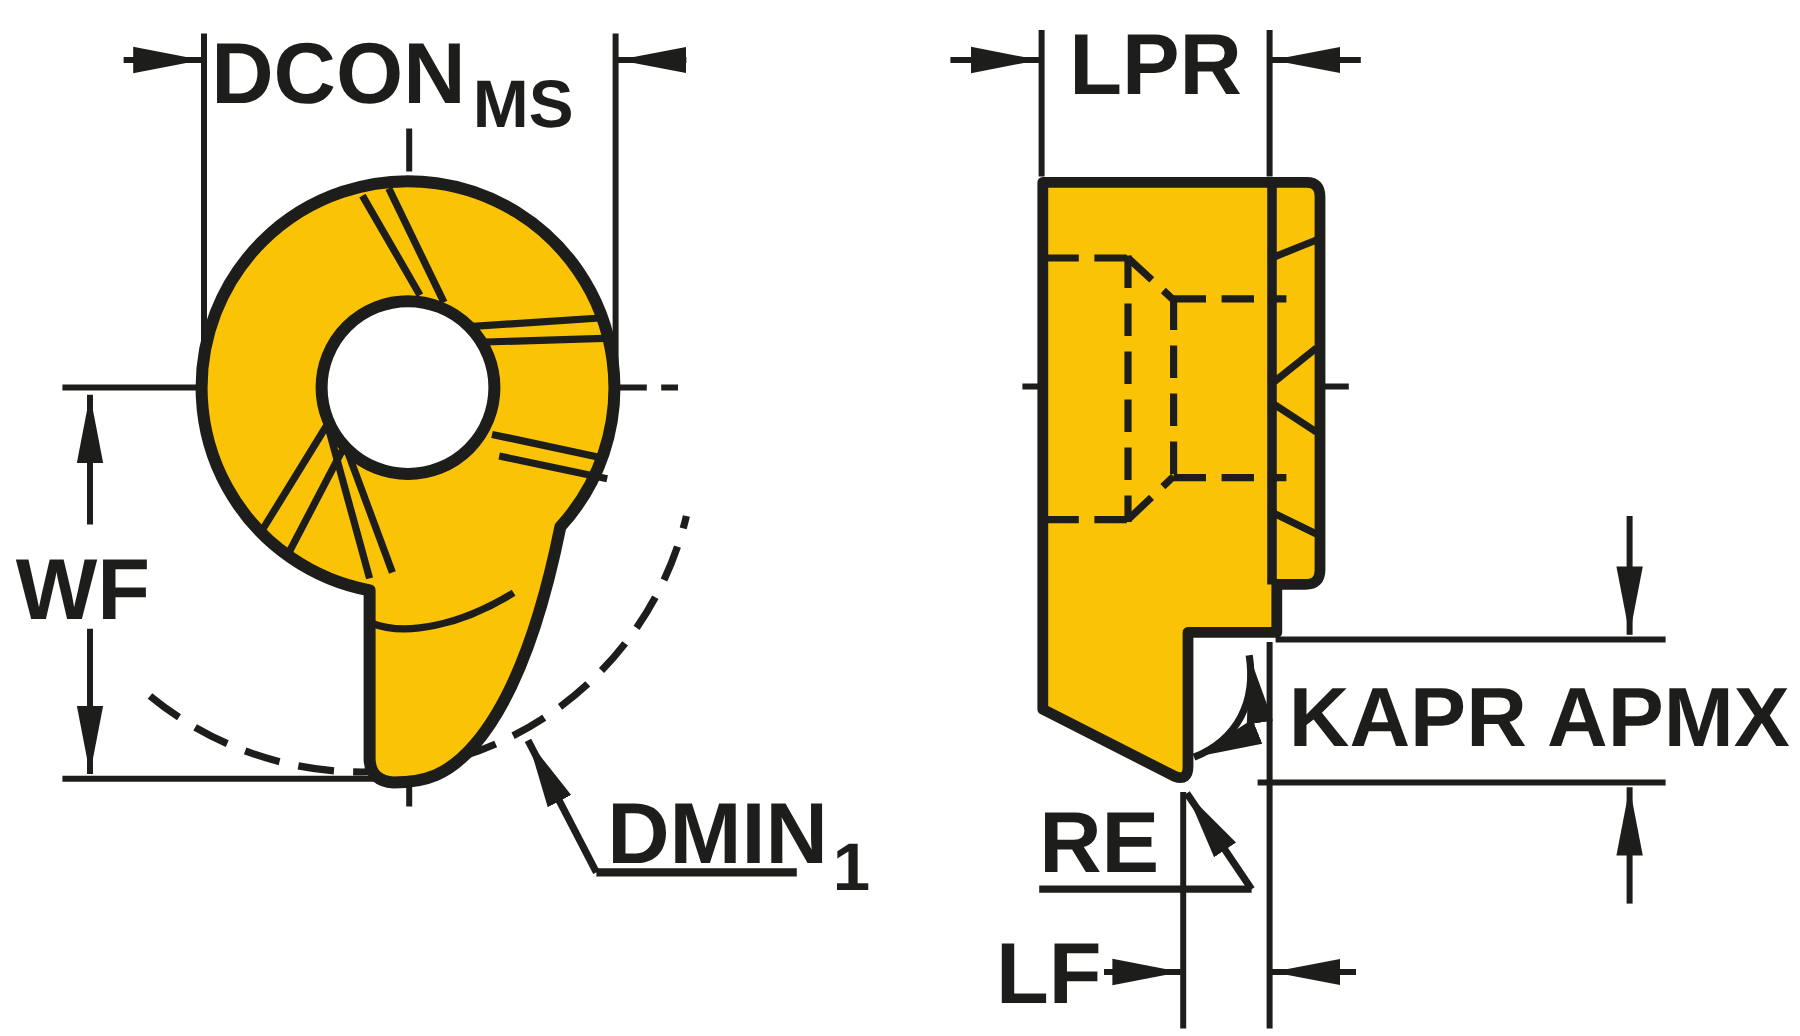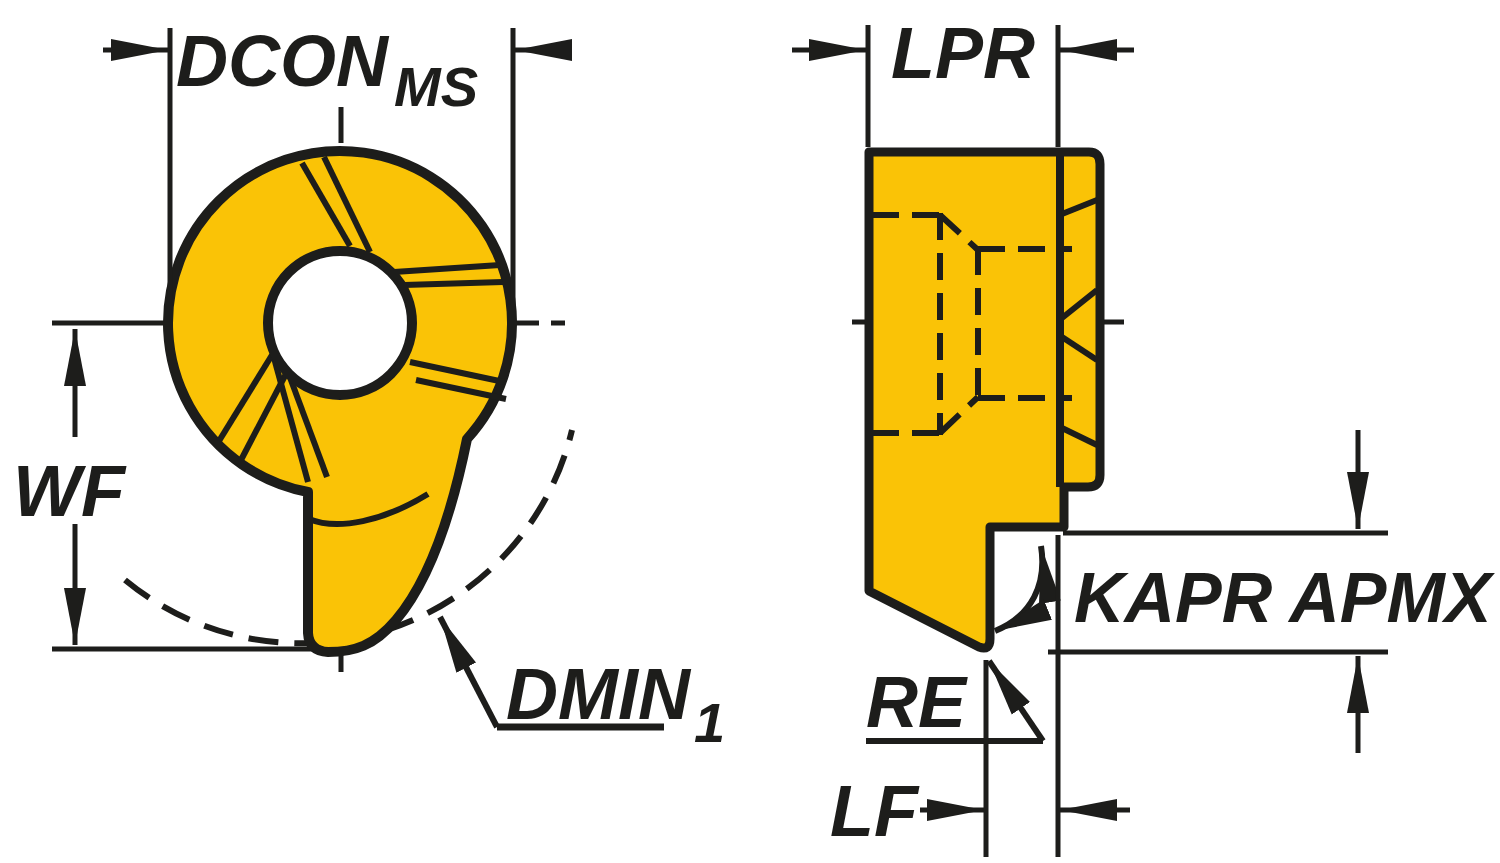--- a/index.html
+++ b/index.html
@@ -1,17 +1,17 @@
 <!DOCTYPE html>
 <html style="--insert: #FAC306; --line: #1D1D1B; --bg: #FFFFFF;"><head>
 <meta charset="utf-8">
 <style>
   :root { --insert:#FAC306; --line:#1D1D1B; --bg:#FFFFFF; }
   html,body { margin:0; padding:0; background:var(--bg); }
-  .canvas { width:1500px; height:863px; background:var(--bg);font-style:italic; }
+  .canvas { width:1500px; height:863px; background:var(--bg); }
   svg { display:block; }
   .ink { stroke:var(--line); fill:none; stroke-linecap:butt; }
   .shape { fill:var(--insert); stroke:var(--line); stroke-linejoin:round; stroke-linecap:round; }
   text { font-family:"Liberation Sans", sans-serif; font-weight:bold; fill:var(--line); }
   .lbl { font-size:72px; }
   .lbl-mid { font-size:70px; }
   .lbl-sub { font-size:56px; }
 </style>
 </head>
 <body>

